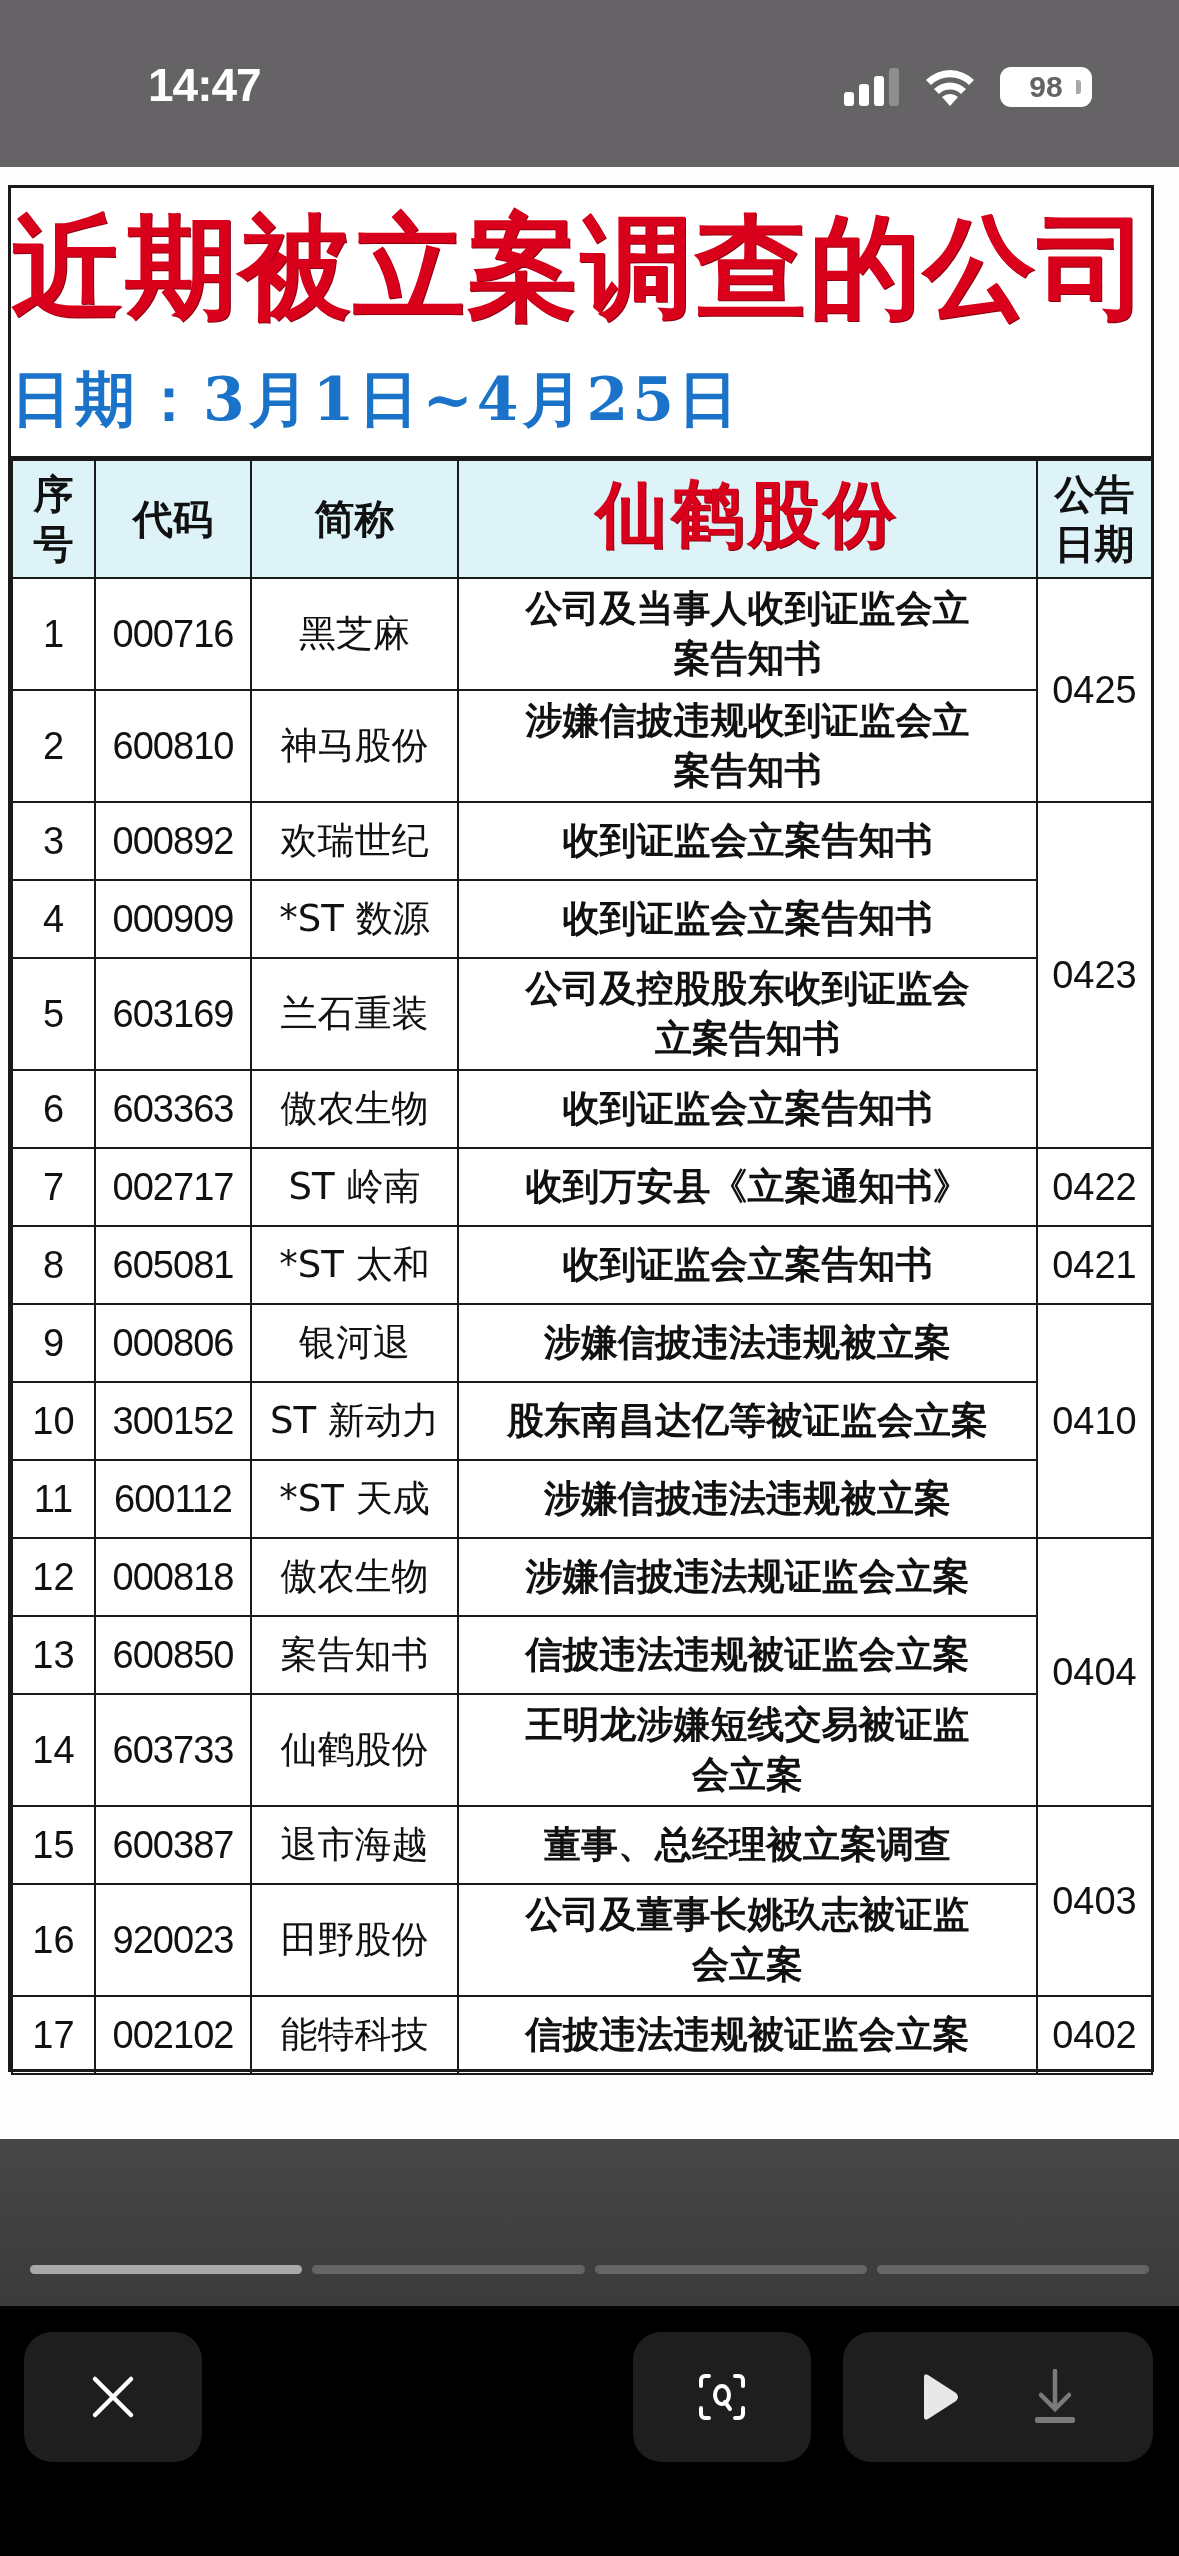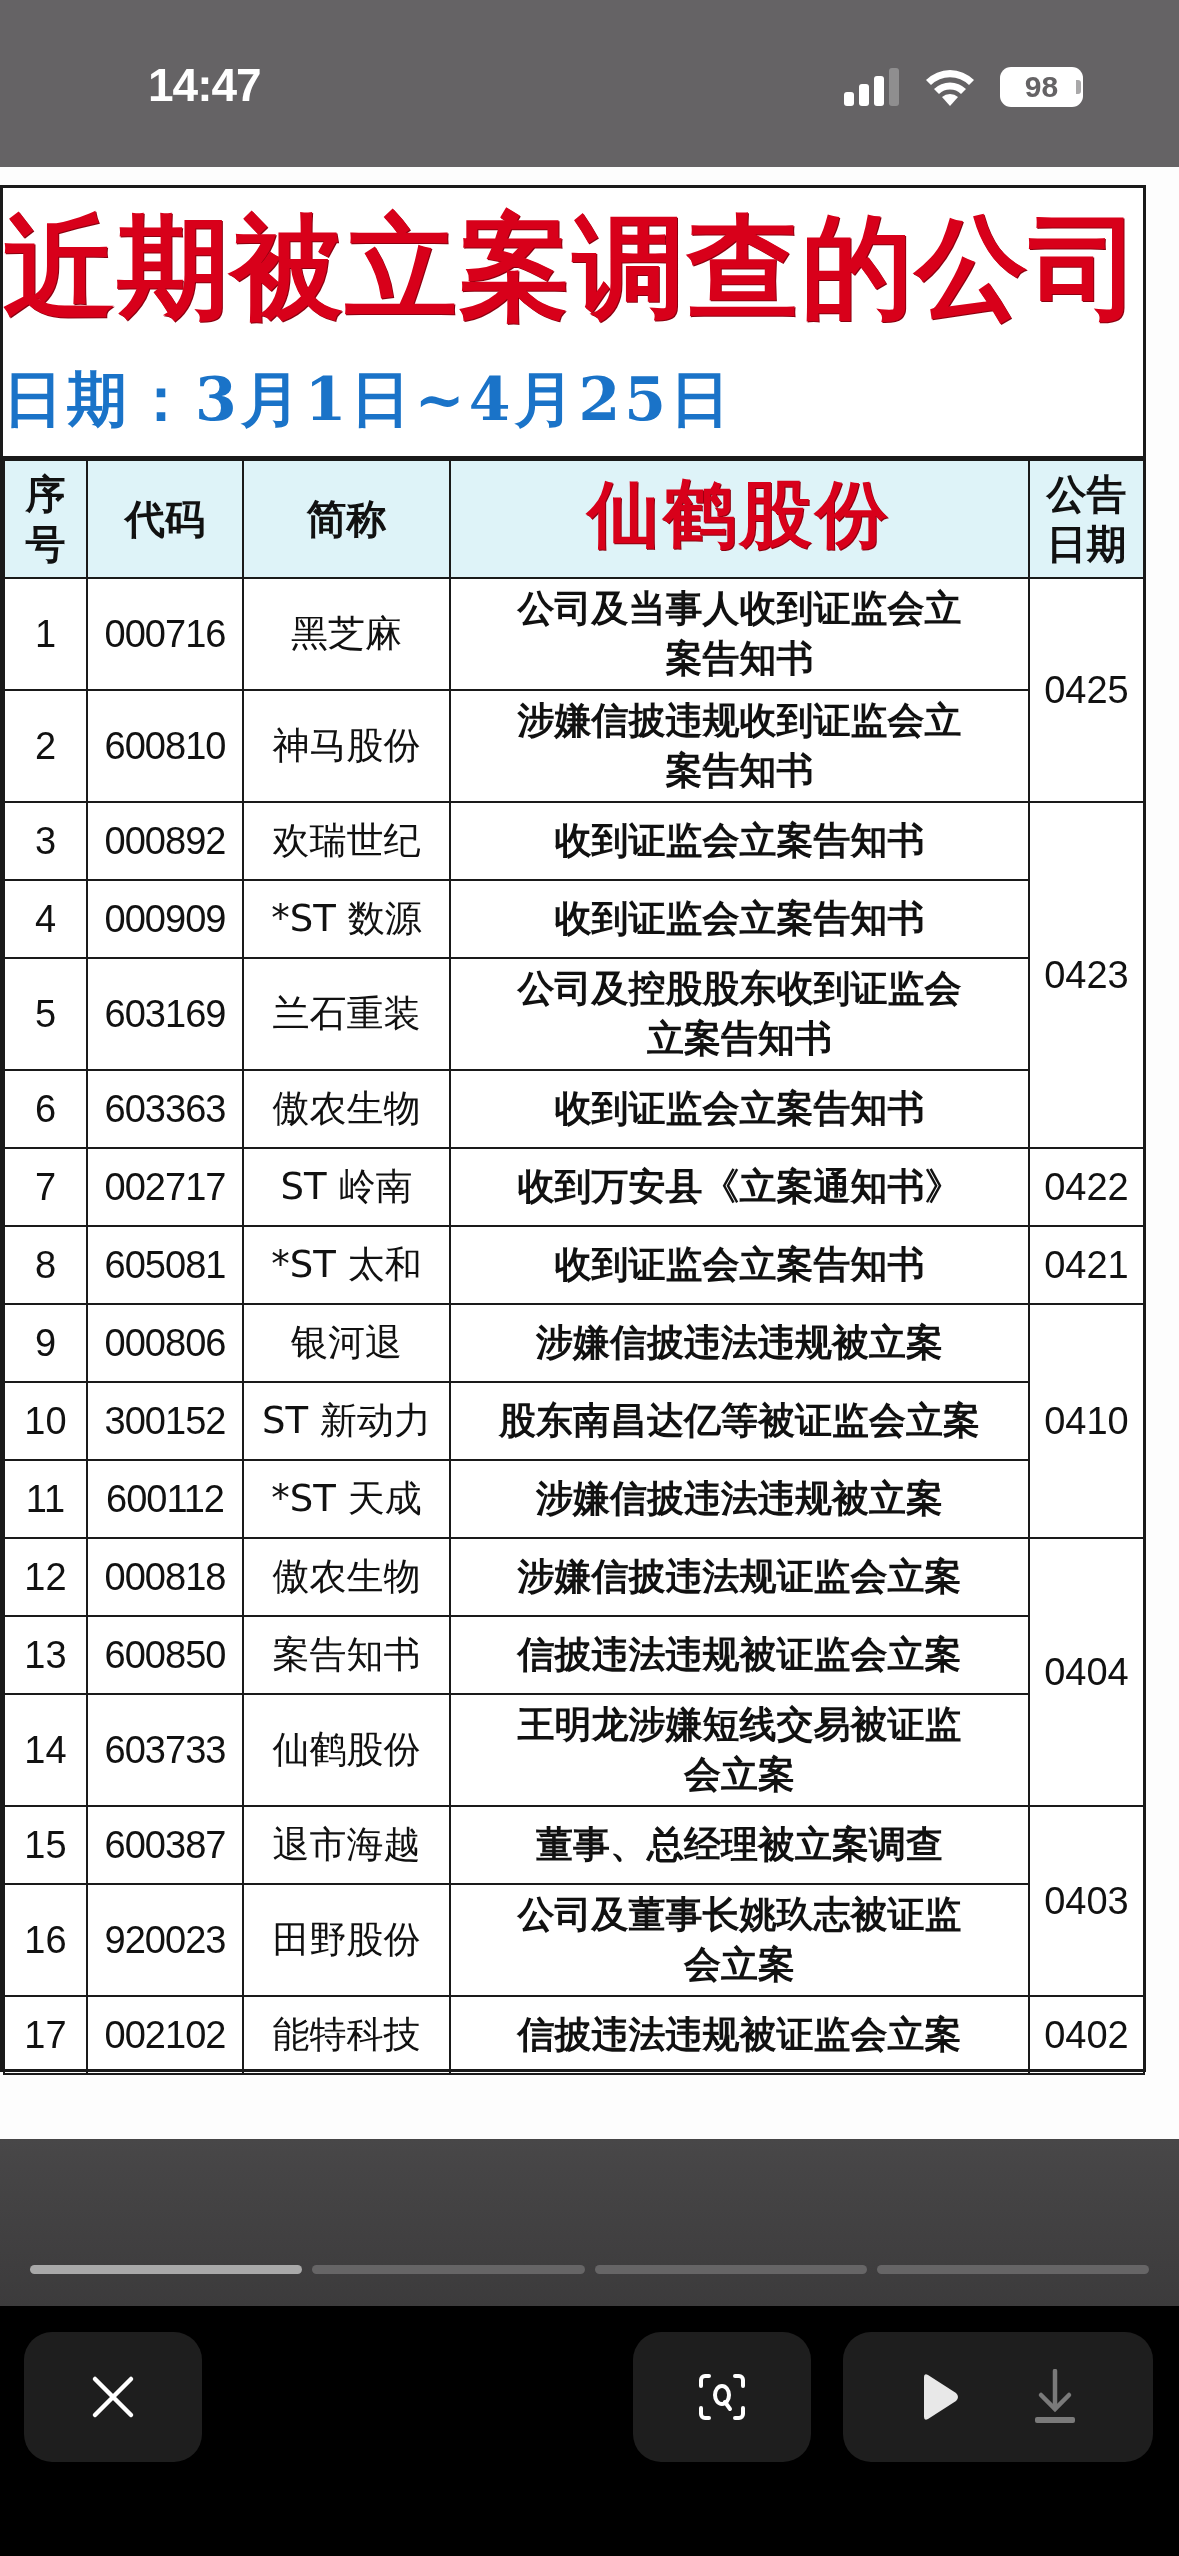--- a/index.html
+++ b/index.html
@@ -3,27 +3,27 @@
 <meta charset="utf-8">
 <style>
   * { box-sizing: border-box; margin: 0; padding: 0; }
   html, body { width: 1179px; height: 2556px; overflow: hidden; background: #000; }
   body { position: relative; font-family: "DejaVu Sans", "Liberation Sans", sans-serif; }
 
   .status-bar { position: absolute; left: 0; top: 0; width: 1179px; height: 167px; background: #656365; }
   .status-time { position: absolute; left: 148px; top: 58px; font-family: "Liberation Sans", sans-serif; font-weight: bold; font-size: 46px; color: #fff; letter-spacing: -1px; }
   .signal-icon { position: absolute; left: 844px; top: 68px; width: 56px; height: 38px; }
   .wifi-icon { position: absolute; left: 925px; top: 66px; width: 50px; height: 42px; }
-  .battery { position: absolute; left: 1000px; top: 67px; width: 83px; height: 40px; background: #fff; border-radius: 11px; display: flex; align-items: center; justify-content: center; }
+  .battery { position: absolute; left: 1000px; top: 67px; width: 92px; height: 40px; background: #fff; border-radius: 11px; display: flex; align-items: center; justify-content: center; }
   .battery-text { font-family: "Liberation Sans", sans-serif; font-weight: bold; font-size: 30px; color: #656365; }
   .battery-tip { position: absolute; left: 1076px; top: 80px; width: 5px; height: 14px; background: #a9a8a9; border-radius: 0 3px 3px 0; }
 
   .image-area { position: absolute; left: 0; top: 167px; width: 1179px; height: 1972px; background: #fdfdfd; }
 
-  .poster { position: absolute; left: 0; top: 18px; width: 1146px; height: 1887px; border: 3px solid #1a1a1a; background: #fff; padding-left: 7px; }
+  .poster { position: absolute; left: 8px; top: 18px; width: 1146px; height: 1887px; border: 3px solid #1a1a1a; background: #fff; padding-left: 7px; }
   .title-section { position: absolute; left: 0; top: 0; width: 1140px; height: 271px; border-bottom: 3px solid #1a1a1a; }
   .main-title { position: absolute; left: 0; top: 14px; width: 1140px; text-align: center; font-family: "DejaVu Sans", sans-serif; font-weight: bold; font-size: 112px; color: #d8001a; letter-spacing: 2px; line-height: 130px; text-shadow: 1px 1px 0 #8a0010; }
   .date-line { position: absolute; left: 0; top: 166px; width: 1140px; text-align: left; font-family: "DejaVu Serif", serif; font-weight: bold; font-size: 60px; color: #1a73c8; line-height: 90px; letter-spacing: 4px; }
 
   table.cases { position: absolute; left: 0; top: 271px; width: 1140px; border-collapse: collapse; table-layout: fixed; }
   table.cases td, table.cases th { border: 2.5px solid #1a1a1a; text-align: center; vertical-align: middle; color: #111; }
   table.cases thead th { background: #def3f8; height: 118px; font-family: "DejaVu Sans", sans-serif; font-weight: bold; font-size: 40px; line-height: 50px; }
   th.col-idx, th.col-date { font-size: 40px; }
   th.col-detail span { color: #d8001a; font-size: 72px; letter-spacing: 4px; text-shadow: 1px 1px 0 #8a0010; }
   td.idx { font-family: "Liberation Sans", sans-serif; font-size: 38px; }

